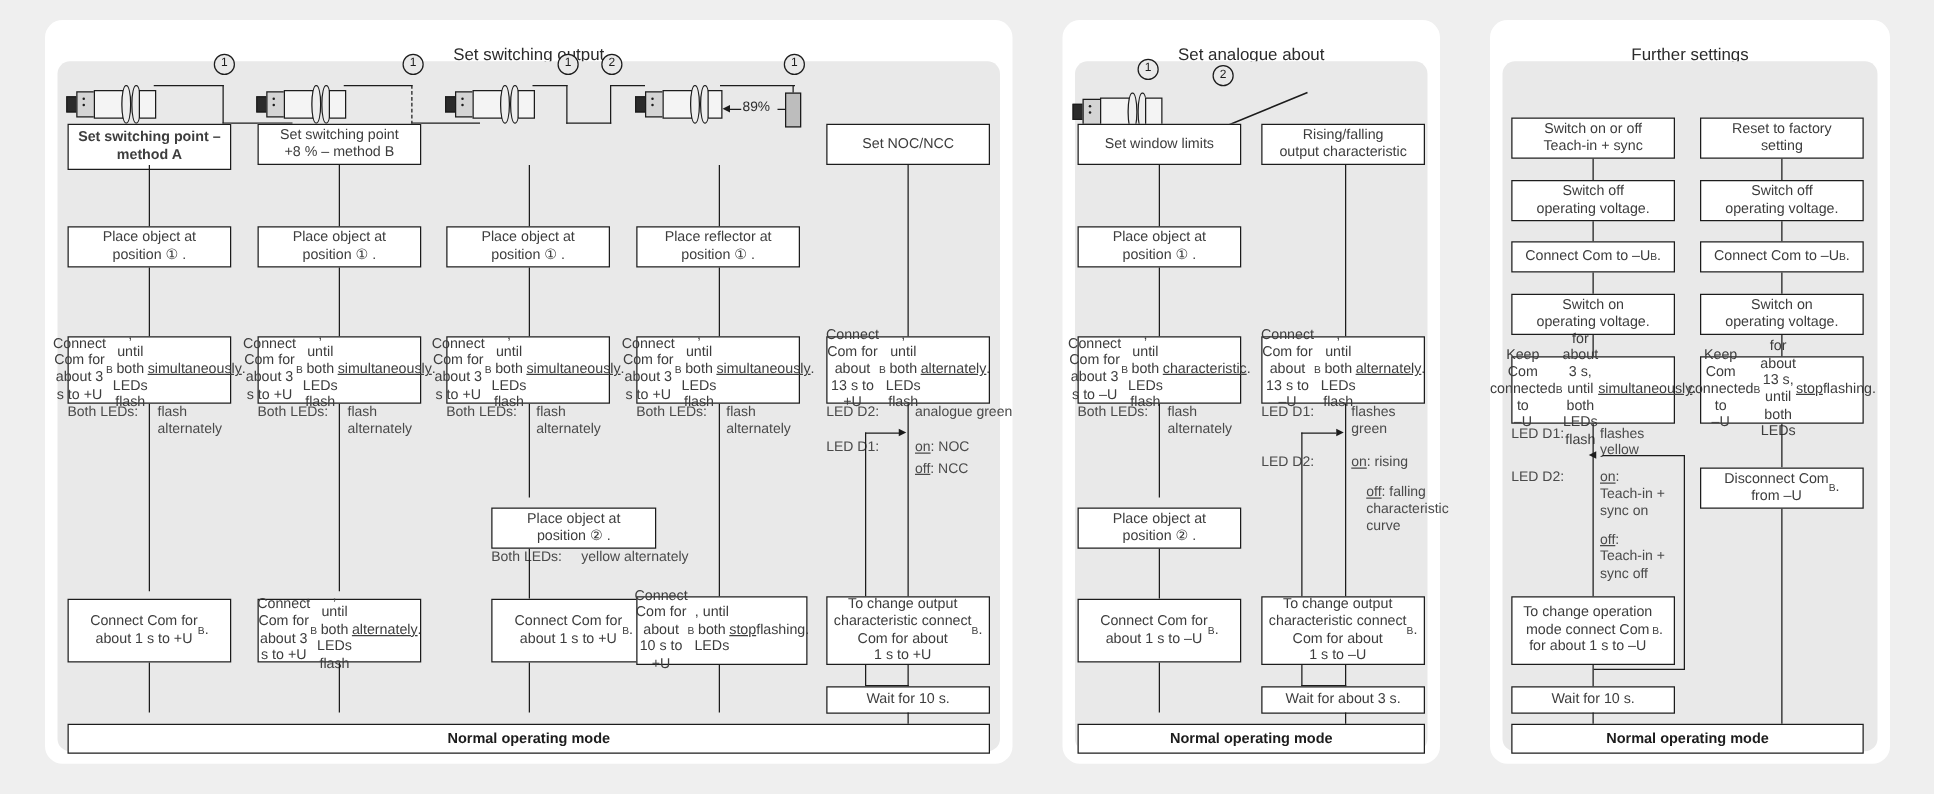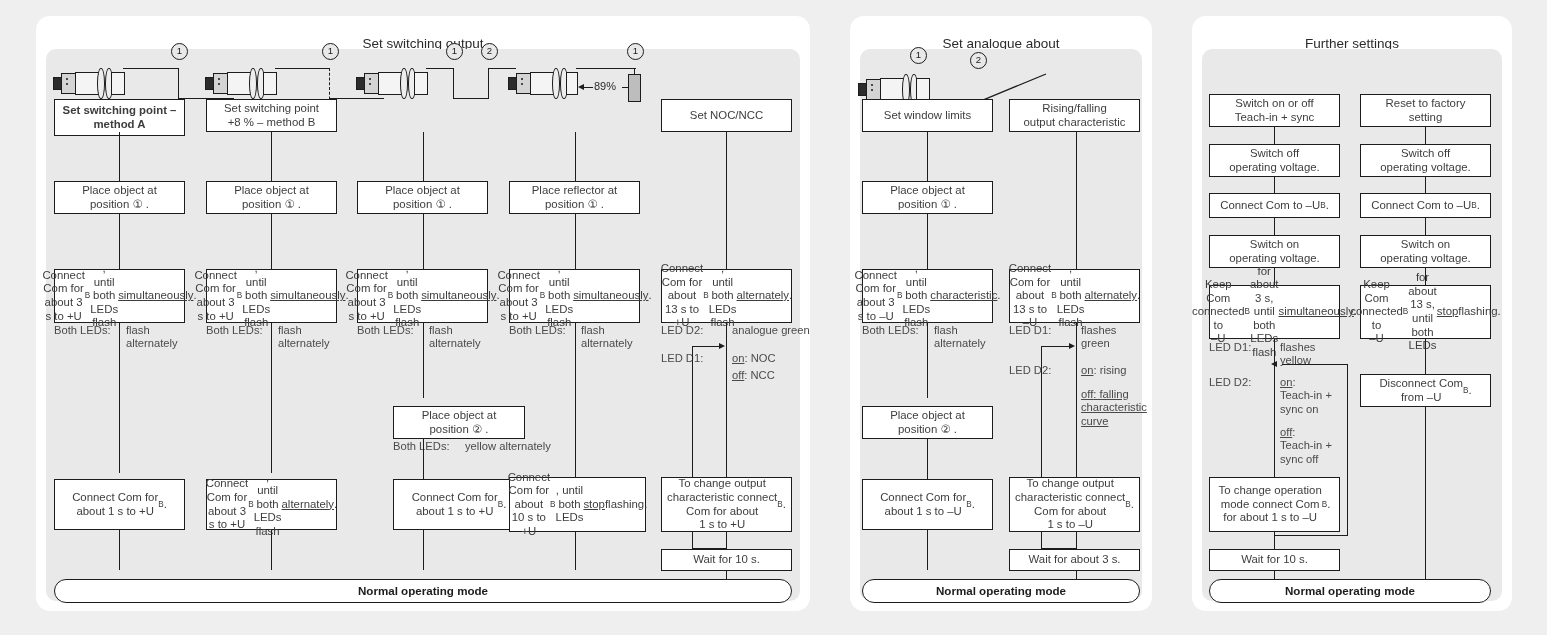--- a/index.html
+++ b/index.html
@@ -16,21 +16,21 @@
   .panel-inner{
     position:absolute;left:10px;right:10px;top:33px;bottom:10px;
     background:#e9e9e9;border-radius:10px;
   }
   .box{
     position:absolute;background:#ffffff;border:1px solid #1c1c1c;
     display:flex;align-items:center;justify-content:center;text-align:center;
     font-size:11.4px;line-height:1.19;color:#3d3d3d;
     box-sizing:border-box;padding:2px 3px;
   }
-  .box.bold{font-weight:bold;color:#1c1c1c;font-size:11.6px;border-radius:12px;}
+  .box.bold{font-weight:bold;color:#1c1c1c;font-size:11.6px;}
   .line{position:absolute;background:#1c1c1c;}
   .vline{width:1.3px;}
   .hline{height:1.3px;}
   .note{
     position:absolute;font-size:11.2px;line-height:1.2;color:#4a4a4a;
     white-space:pre-line;
   }
   .u{text-decoration:underline;}
   .sub{font-size:0.72em;vertical-align:-0.22em;}
   
@@ -229,21 +229,21 @@
   <div class="line vline" style="left:77px;top:423px;height:40px;"></div>
   <div class="box" style="left:12px;top:463px;width:131px;height:51px;white-space:pre-line;">Connect Com for<br>about 1 s to –U<span class="sub">B</span>.</div>
   <div class="line vline" style="left:77px;top:514px;height:40px;"></div>
 
   <div class="line vline" style="left:226px;top:116px;height:155px;"></div>
   <div class="box" style="left:159px;top:253px;width:131px;height:54px;white-space:pre-line;">Connect Com for<br>about 13 s to –U<span class="sub">B</span>,<br>until both LEDs flash<br><span class="u">alternately</span>.</div>
   <div class="note" style="left:159px;top:308px;">LED D1:</div>
   <div class="note" style="left:231px;top:308px;">flashes<br>green</div>
   <div class="note" style="left:159px;top:348px;">LED D2:</div>
   <div class="note" style="left:231px;top:348px;"><span class="u">on</span>: rising</div>
-  <div class="note" style="left:231px;top:372px;text-decoration:underline;"><span class="u">off</span>: falling
+  <div class="note" style="left:243px;top:372px;"><span class="u">off</span>: falling
 characteristic
 curve</div>
   <div class="line vline" style="left:226px;top:307px;height:155px;"></div>
 
   <div class="line vline" style="left:191px;top:330px;height:203px;"></div>
   <div class="line hline" style="left:191px;top:532px;width:36px;"></div>
   <div class="line hline" style="left:191px;top:330px;width:28px;"></div>
   <div class="arrowhead ah-right" style="left:219px;top:327px;"></div>
   <div class="box" style="left:159px;top:461px;width:131px;height:55px;white-space:pre-line;">To change output<br>characteristic connect<br>Com for about<br>1 s to –U<span class="sub">B</span>.</div>
   <div class="line vline" style="left:226px;top:516px;height:18px;"></div>

